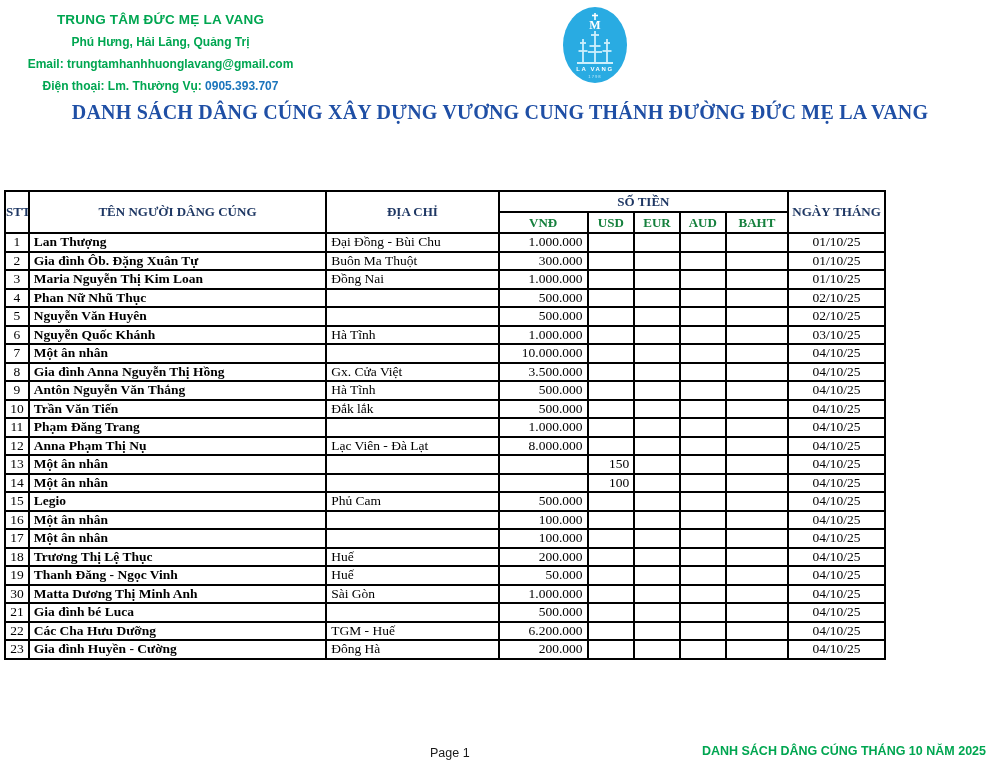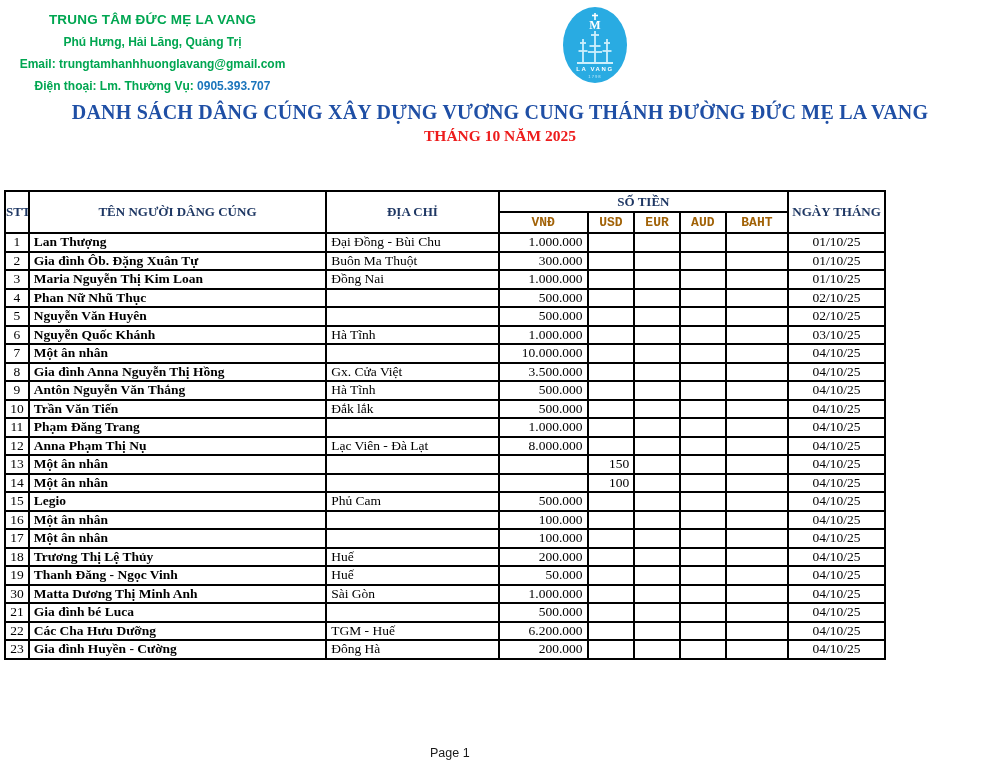--- a/index.html
+++ b/index.html
@@ -1,21 +1,21 @@
 <!DOCTYPE html>
 <html><head>
 <meta charset="utf-8">
 <style>
   * { margin:0; padding:0; box-sizing:border-box; }
   html,body { width:1000px; height:769px; background:#ffffff; overflow:hidden;
               font-family:"Liberation Serif", serif; }
   .page { position:relative; width:1000px; height:769px; background:#fff; }
 
   
-  .letterhead { position:absolute; left:5px; top:12px; width:295px; text-align:center;
+  .letterhead { position:absolute; left:13px; top:12px; width:295px; text-align:center;
                 font-family:"Liberation Sans", sans-serif; color:#00a651; }
   .letterhead .org   { font-size:13.5px; font-weight:bold; letter-spacing:.2px; }
   .letterhead .line  { font-size:12px; margin-top:8px; font-weight:600; }
   .letterhead .phone { color:#1b75bc; font-weight:700; }
 
   
   .logo { position:absolute; left:562px; top:6px; width:66px; height:78px; }
 
   
   .title-main { position:absolute; left:0; top:101px; width:1000px; text-align:center;
@@ -25,21 +25,21 @@
   .title-sub { position:absolute; left:0; top:147px; width:1000px; text-align:center; }
   .title-sub span { display:inline-block; transform:scaleX(.82); transform-origin:center;
                     white-space:nowrap; color:#00a651; font-family:"Liberation Sans", sans-serif;
                     font-weight:bold; font-size:13px; letter-spacing:.2px; }
 
   
   .tablewrap { position:absolute; left:4px; top:190px; width:882px; }
   table { width:100%; border-collapse:collapse; table-layout:fixed; }
   th, td { border:2px solid #000; overflow:hidden; white-space:nowrap; }
   th { font-size:13px; color:#1f3864; height:21px; font-weight:bold; }
-  th.cur { color:#a16207;font-family:Liberation Mono, monospace; }
+  th.cur { color:#15803d; }
   td { font-size:13.5px; height:18.5px; color:#000; }
   td.c { text-align:center; }
   td.l { text-align:left; padding-left:4px;margin-top:24px; }
   td.r { text-align:right; padding-right:4px; }
   td.b { font-weight:bold; }
 
   
   .footer-page { position:absolute; left:430px; top:746px; font-family:"Liberation Sans", sans-serif;
                  font-size:12.5px; color:#1a1a1a; }
   .footer-note { position:absolute; right:14px; top:744px; font-family:"Liberation Sans", sans-serif;
@@ -75,21 +75,20 @@
       <line x1="45" y1="33" x2="45" y2="57"></line>
       <line x1="42" y1="37" x2="48" y2="37"></line>
       <line x1="40.5" y1="45" x2="49.5" y2="45"></line>
       <line x1="15" y1="57" x2="51" y2="57"></line>
     </g>
     <text x="33" y="65" text-anchor="middle" font-family="Liberation Sans, sans-serif" font-weight="bold" font-size="6" letter-spacing="1.6" fill="#ffffff">LA VANG</text>
     <text x="33" y="71.5" text-anchor="middle" font-family="Liberation Sans, sans-serif" font-size="4.2" letter-spacing="1" fill="#bfe9fa">1798</text>
   </svg>
 
   <div class="title-main">DANH SÁCH DÂNG CÚNG XÂY DỰNG VƯƠNG CUNG THÁNH ĐƯỜNG ĐỨC MẸ LA VANG</div>
-  <div class="title-period">THÁNG 10 NĂM 2025</div>
 
   <div class="tablewrap">
     <table>
       <colgroup>
         <col style="width:2.7%">
           <col style="width:33.8%">
           <col style="width:19.6%">
         <col style="width:10.1%">
           <col style="width:5.3%">
           <col style="width:5.2%">
@@ -296,21 +295,21 @@
             <td class="l"></td>
             <td class="r">100.000</td>
             <td class="r"></td>
             <td class="r"></td>
             <td class="r"></td>
             <td class="r"></td>
             <td class="c">04/10/25</td>
           </tr>
           <tr>
             <td class="c">18</td>
-            <td class="l b">Trương Thị Lệ Thủy</td>
+            <td class="l b">Trương Thị Lệ Thục</td>
             <td class="l">Huế</td>
             <td class="r">200.000</td>
             <td class="r"></td>
             <td class="r"></td>
             <td class="r"></td>
             <td class="r"></td>
             <td class="c">04/10/25</td>
           </tr>
           <tr>
             <td class="c">19</td>
@@ -365,14 +364,15 @@
             <td class="r"></td>
             <td class="r"></td>
             <td class="r"></td>
             <td class="c">04/10/25</td>
           </tr>
         </tbody>
     </table>
   </div>
 
   <div class="footer-page">Page 1</div>
+  <div class="footer-note">DANH SÁCH DÂNG CÚNG THÁNG 10 NĂM 2025</div>
 
 </div>
 
 </body></html>

